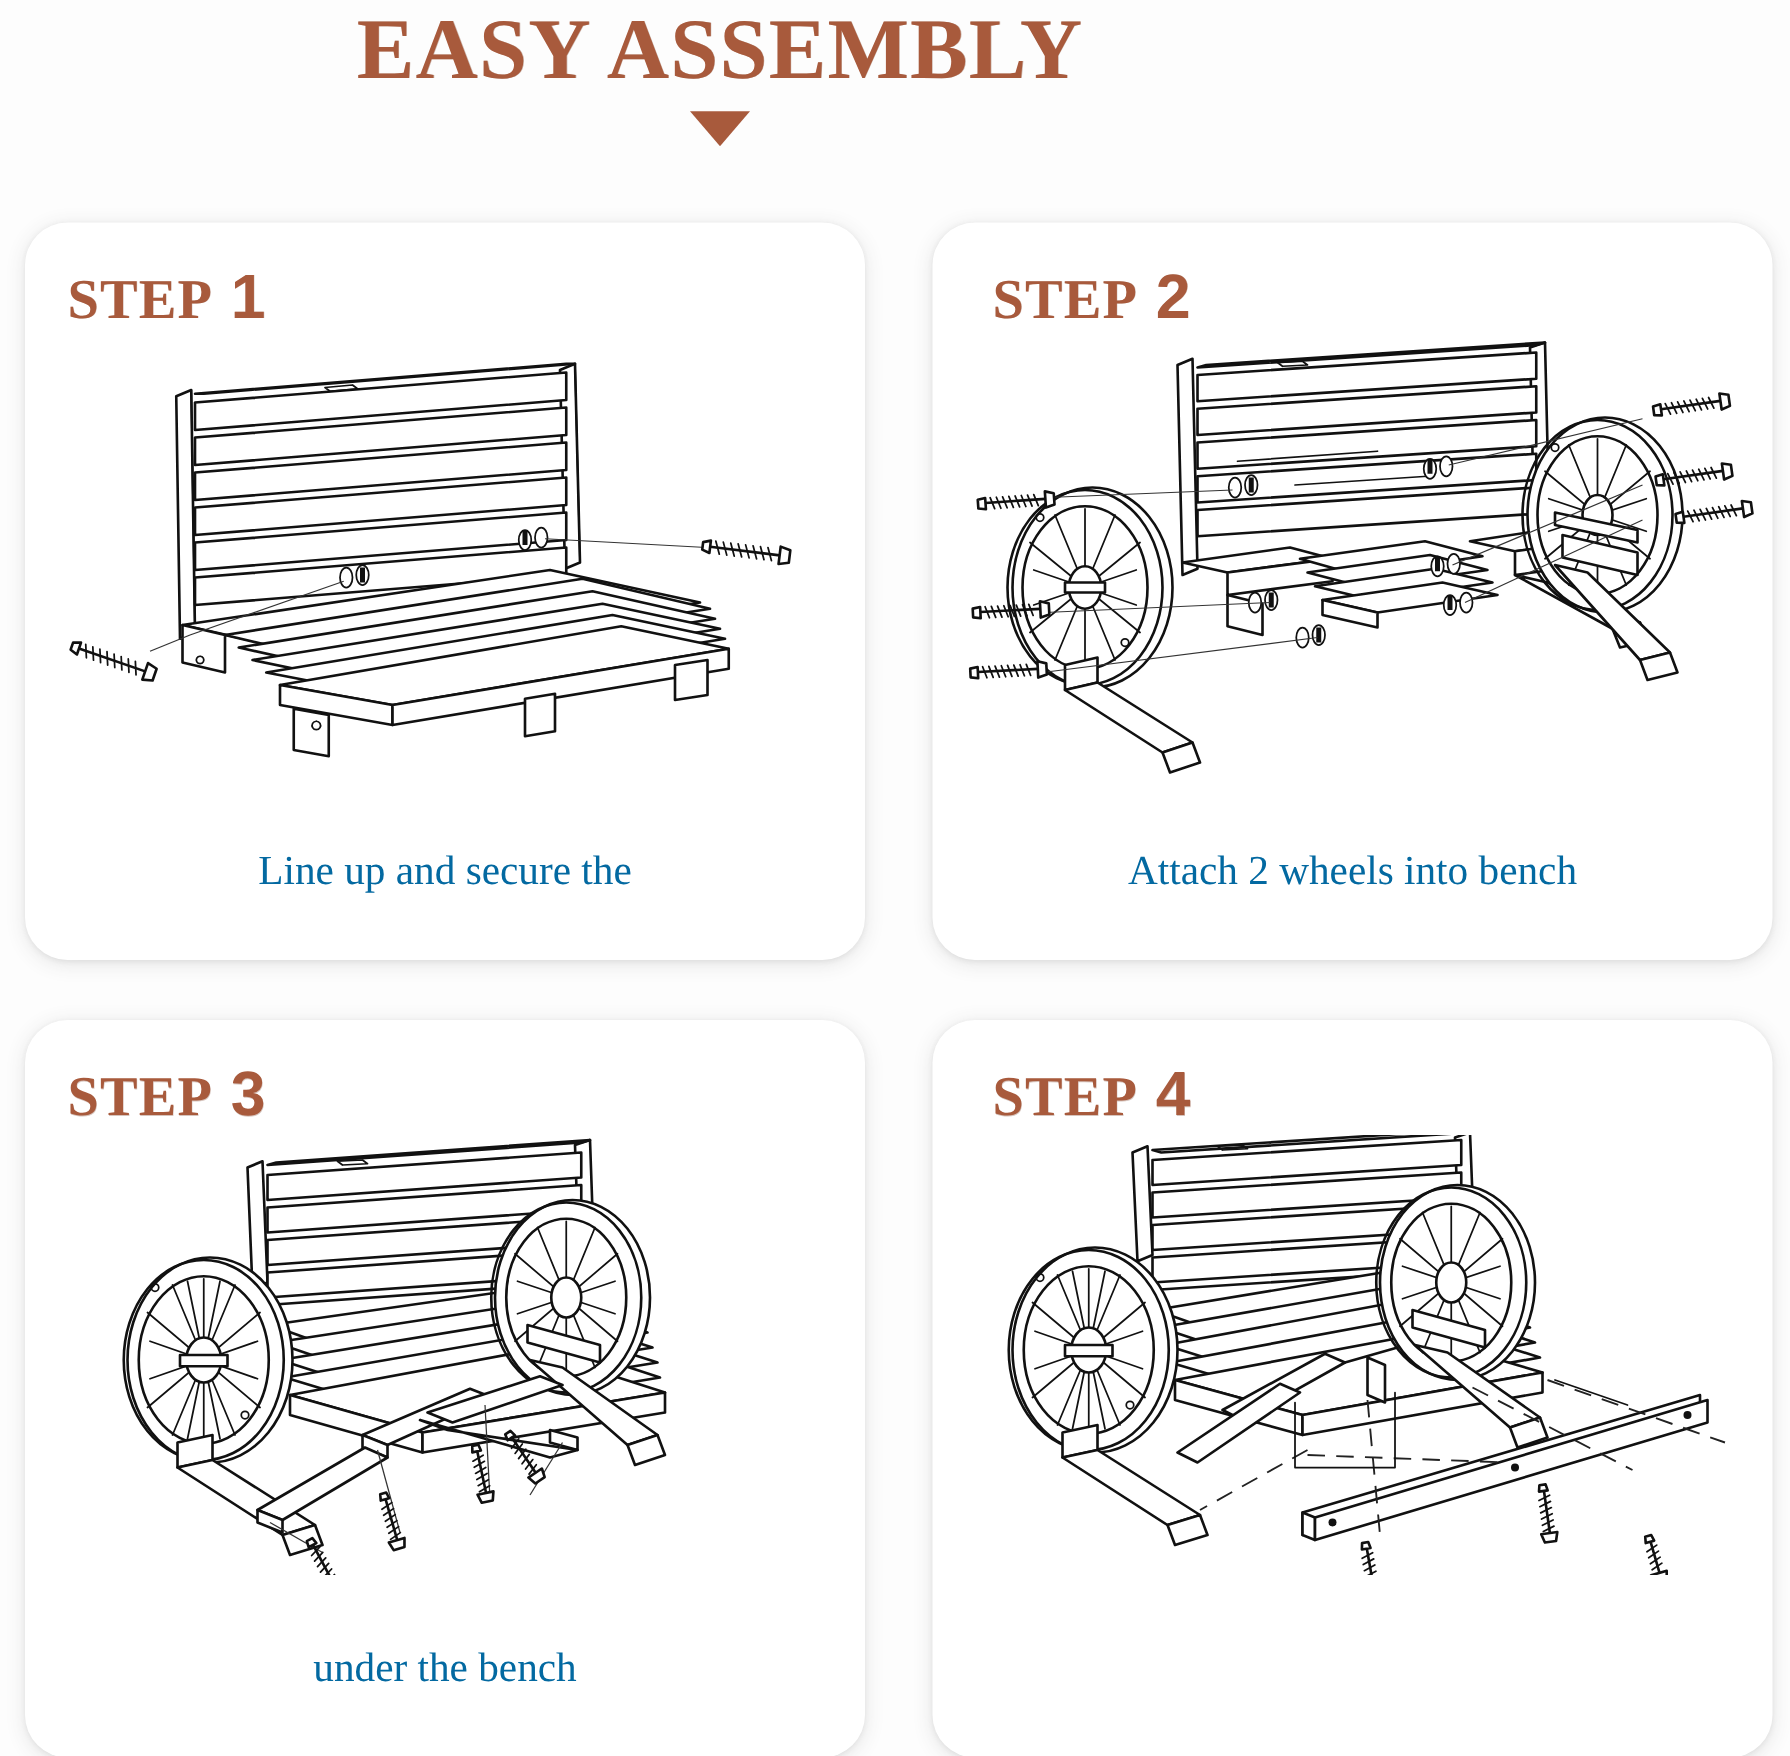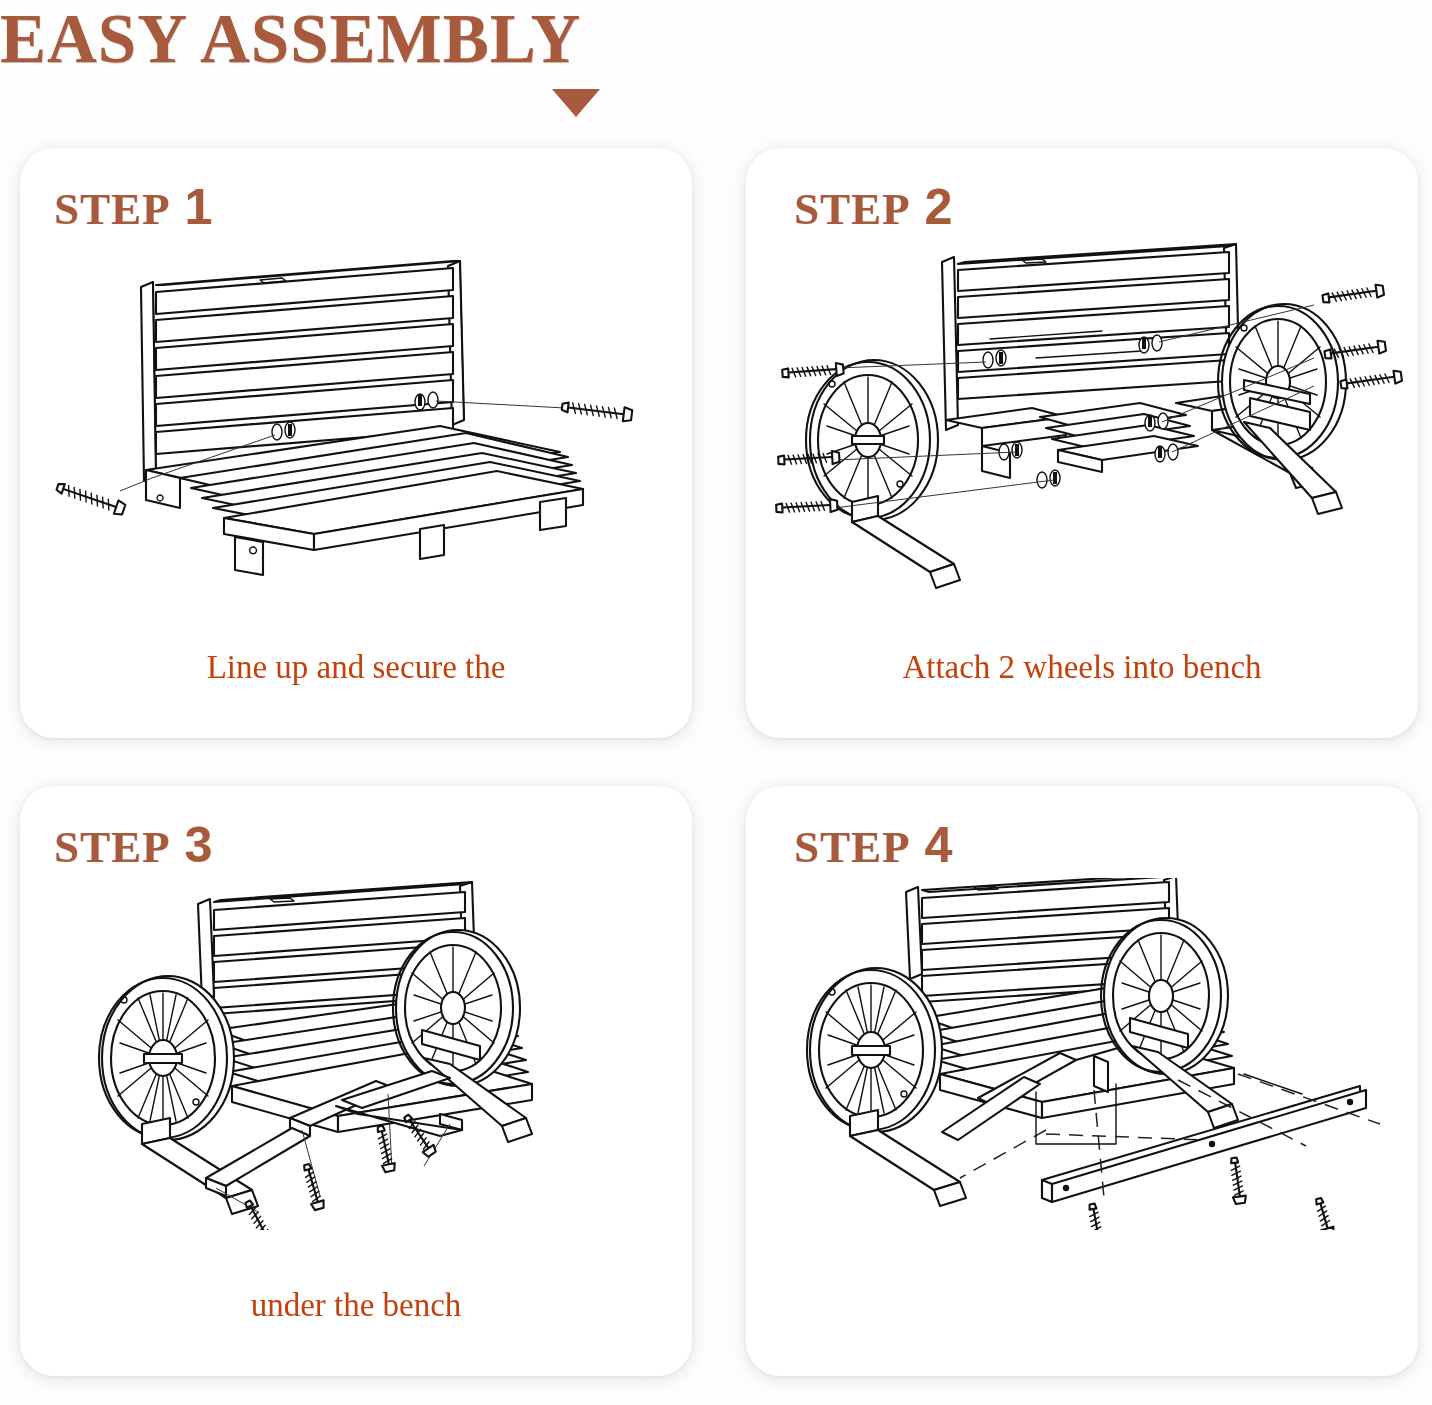--- a/index.html
+++ b/index.html
@@ -20,21 +20,21 @@
     background: #fdfdfd;
   }
 
   
   .header {
     position: absolute;
     top: 0;
     left: 0;
     width: 1152px;
     height: 142px;
-    text-align: left;
+    text-align: center;
   }
   .title {
     margin: 0;
     padding-top: 2px;
     font-family: "Liberation Serif", serif;
     font-weight: bold;
     font-size: 69px;
     letter-spacing: 1px;
     line-height: 1.08;
     color: #a85a3c;
@@ -45,21 +45,21 @@
     height: 0;
     margin: 12px auto 0 auto;
     border-left: 24px solid transparent;
     border-right: 24px solid transparent;
     border-top: 28px solid #a85a3c;
   }
 
   
   .grid {
     position: absolute;
-    top: 148px;
+    top: 178px;
     left: 20px;
     width: 1398px;
     height: 1228px;
     display: grid;
     grid-template-columns: 672px 672px;
     grid-template-rows: 590px 590px;
     column-gap: 54px;
     row-gap: 48px;
   }
   .card {
@@ -107,21 +107,21 @@
 
   .caption {
     position: absolute;
     left: 40px;
     right: 40px;
     bottom: 46px;
     text-align: center;
     font-family: "Liberation Serif", serif;
     font-size: 33px;
     line-height: 1.45;
-    color: #c2410c;
+    color: #0369a1;
   }
   .caption .l2 { display: block; }
 
   
   .ln  { fill: none; stroke: #111; stroke-width: 2.1; stroke-linejoin: round; stroke-linecap: round; }
   .ln-t{ fill: none; stroke: #111; stroke-width: 1.4; stroke-linejoin: round; stroke-linecap: round; }
   .fillw { fill: #ffffff; stroke: #111; stroke-width: 2.1; stroke-linejoin: round; }
   .fillw-t { fill: #ffffff; stroke: #111; stroke-width: 1.4; stroke-linejoin: round; }
   .guide { fill: none; stroke: #333; stroke-width: 1; }
   .dashg { fill: none; stroke: #222; stroke-width: 1.5; stroke-dasharray: 14 9; }

